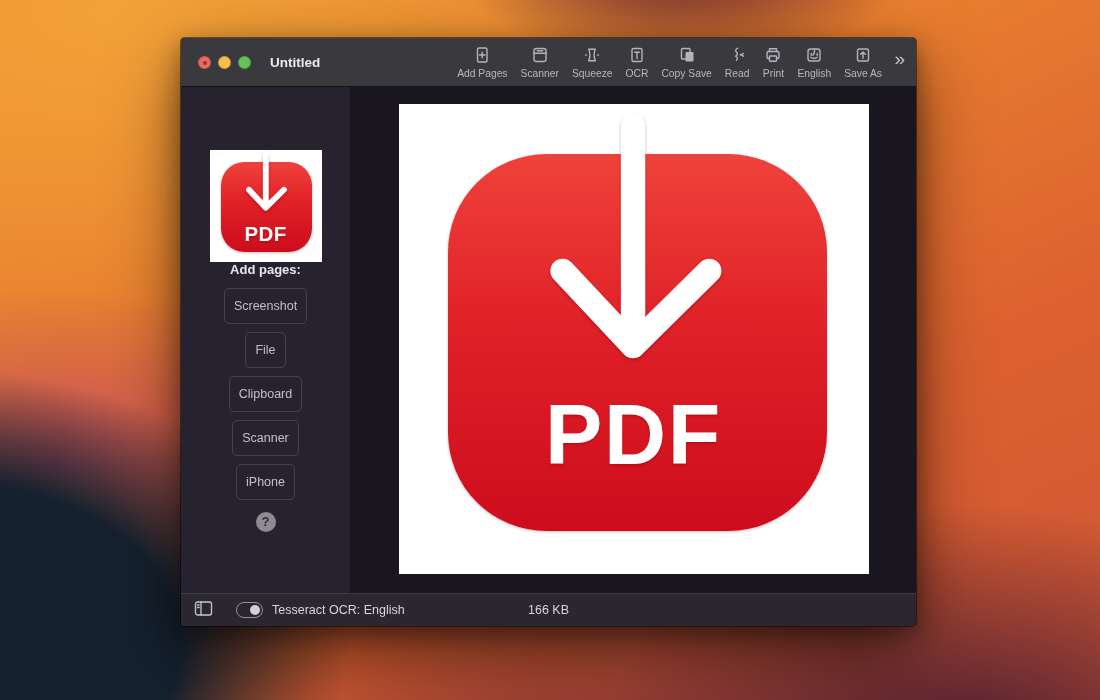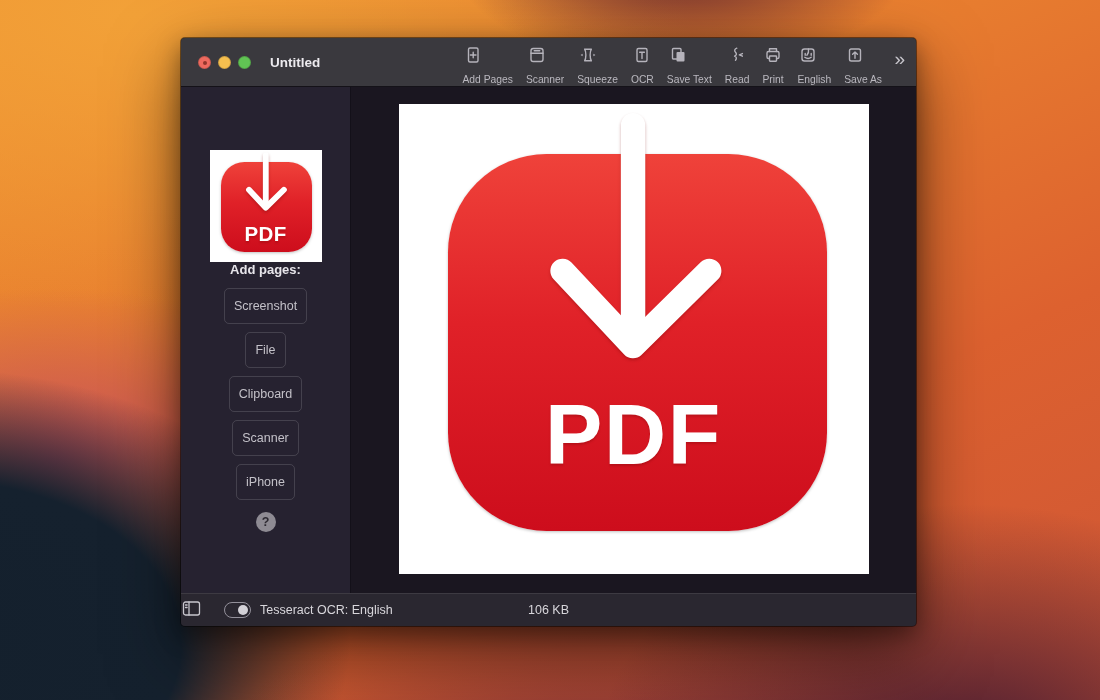--- a/index.html
+++ b/index.html
@@ -35,21 +35,21 @@
   .tl { width:13px; height:13px; border-radius:50%; position:relative; }
   .tl.red   { background:#ee6a5f; border:0.5px solid rgba(0,0,0,.15); }
   .tl.red::after { content:""; position:absolute; left:4px; top:4px; width:4px; height:4px;
                    border-radius:50%; background:#93362c; }
   .tl.yellow{ background:#f5bf4f; border:0.5px solid rgba(0,0,0,.15); }
   .tl.green { background:#61c454; border:0.5px solid rgba(0,0,0,.15); }
   .win-title { margin-left:19px; font-size:13.5px; font-weight:bold; color:#eceaee; }
 
   .toolbar { position:absolute; right:34px; top:0; height:100%;
              display:flex; align-items:flex-start; gap:13px; padding-top:6px; }
-  .tb-item { display:flex; flex-direction:column; gap:8px; cursor:default; }
+  .tb-item { display:flex; flex-direction:column; align-items:center; gap:2px; cursor:default; }
   .tb-icon { width:22px; height:22px; display:flex; align-items:center; justify-content:center; }
   .tb-icon svg { stroke:#b5b3bb; fill:none; stroke-width:1.4; stroke-linecap:round; stroke-linejoin:round; }
   .tb-label { font-size:10.3px; color:#bab8bf; white-space:nowrap; }
   .tb-more { position:absolute; right:11px; top:11px; font-size:19px; color:#c8c6cd; line-height:1; }
 
   
   .content { flex:1; display:flex; min-height:0; }
   .sidebar {
     width:170px; flex:0 0 170px; background:#262230;
     border-right:1px solid #131019;
@@ -92,21 +92,21 @@
   .help-btn {
     margin-top:12px; width:20px; height:20px; border-radius:50%;
     background:#8e8b93; color:#2c2931; font-size:12.5px; font-weight:bold;
     display:flex; align-items:center; justify-content:center; border:none; cursor:default;
   }
 
   
   .statusbar {
     height:33px; flex:0 0 33px; background:#2a2730;
     border-top:1px solid rgba(255,255,255,.09);
-    display:flex; align-items:center; position:relative; padding-left:1px;
+    display:flex; align-items:center; position:relative; padding-left:13px;
   }
   .sb-panel-icon svg { stroke:#c8c6cd; fill:none; stroke-width:1.3; stroke-linecap:round; }
   .toggle {
     margin-left:23px; width:27px; height:16px; border-radius:9px;
     border:1.5px solid #93909a; position:relative; background:transparent;
   }
   .toggle .knob { position:absolute; right:2px; top:1.5px; width:10px; height:10px;
                   border-radius:50%; background:#d3d1d7; }
   .sb-text { margin-left:9px; font-size:12.5px; color:#d8d6db; }
   .sb-size { position:absolute; left:50%; transform:translateX(-50%);
@@ -167,21 +167,21 @@
         <span class="tb-label">OCR</span>
       </div>
 
       <div class="tb-item">
         <span class="tb-icon">
           <svg width="20" height="20" viewBox="0 0 20 20">
               <rect x="4.5" y="3.5" width="8.5" height="10.5" rx="1"></rect>
               <rect x="8.5" y="7" width="8" height="9.5" rx="1" fill="#b5b3bb" stroke="none"></rect>
             </svg>
         </span>
-        <span class="tb-label">Save Text</span>
+        <span class="tb-label">Copy Save</span>
       </div>
 
       <div class="tb-item">
         <span class="tb-icon">
           <svg width="20" height="20" viewBox="0 0 20 20">
               <path d="M10.8 3.2c-2.2.9-2.8 2.5-1.3 4 1.4 1.4 1.1 3-.9 3.9 2 .9 2.3 2.6.9 4.1"></path>
               <path d="M16.4 8.6l-3 1.3 3 1.3"></path>
             </svg>
         </span>
         <span class="tb-label">Read</span>
@@ -262,16 +262,16 @@
     <span class="sb-panel-icon">
       <svg width="19" height="17" viewBox="0 0 19 17">
           <rect x="1.5" y="2" width="16" height="13" rx="2"></rect>
           <path d="M7 2v13M3.5 5h1.6M3.5 7.5h1.6"></path>
         </svg>
     </span>
     <span class="toggle">
         <span class="knob"></span>
       </span>
     <span class="sb-text">Tesseract OCR: English</span>
-    <span class="sb-size">106 KB</span>
+    <span class="sb-size">166 KB</span>
   </div>
 
 </div>
 
 </body></html>

